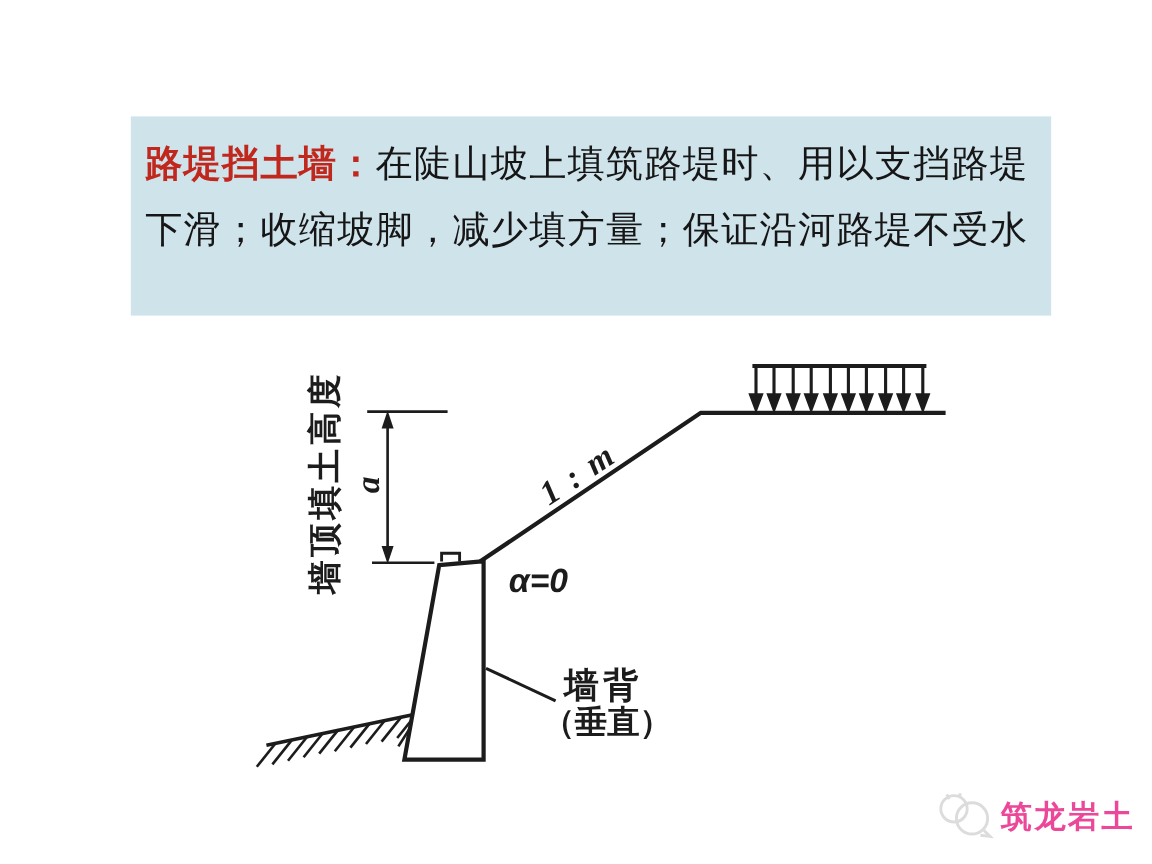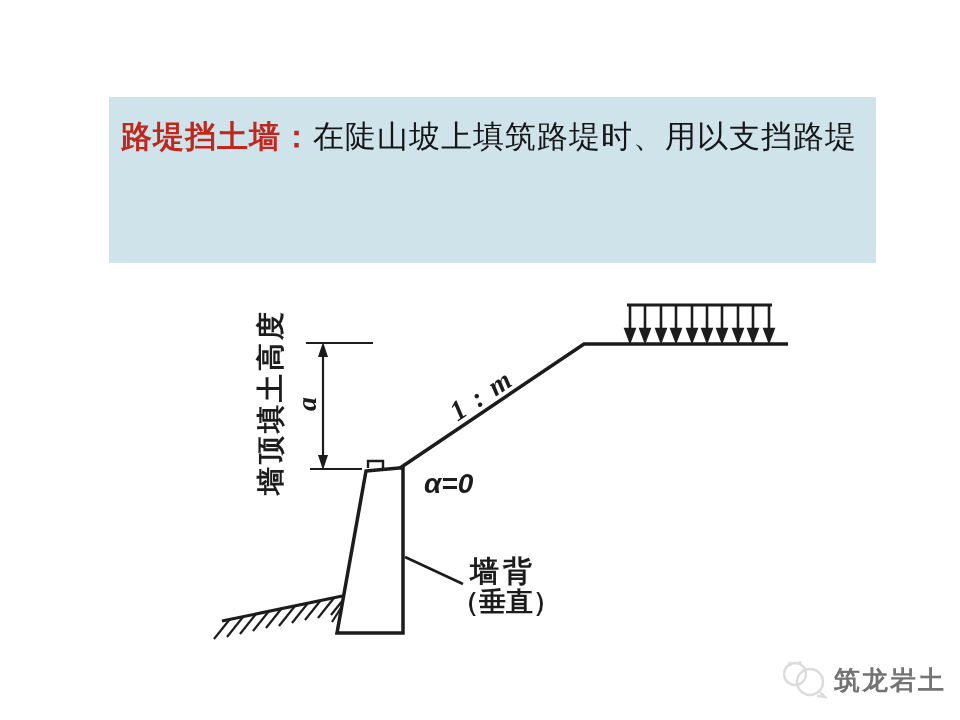--- a/index.html
+++ b/index.html
@@ -22,28 +22,29 @@
   .ink{stroke:#1c1c1c;fill:none}
   .lbl-cn{font-family:"Liberation Sans",sans-serif;font-weight:bold;fill:#1c1c1c}
   .lbl-math{font-family:"Liberation Serif",serif;font-style:italic;font-weight:bold;fill:#1c1c1c}
   
   .wm{
     position:absolute;left:779px;top:656px;height:48px;
     display:flex;align-items:center;gap:5px;
   }
   .wm-text{
     font-family:"Liberation Sans",sans-serif;font-weight:bold;
-    font-size:26px;letter-spacing:2px;color:#737373;white-space:nowrap;
+    font-size:26px;letter-spacing:2px;color:#ec4899;white-space:nowrap;
   }
 </style>
 </head>
 <body>
 
 <div class="defbox">
   <div class="tline"><span class="term">路堤挡土墙：</span><span>在陡山坡上填筑路堤时、用以支挡路堤</span></div>
+  <div class="tline">下滑；收缩坡脚，减少填方量；保证沿河路堤不受水</div>
 </div>
 
 <svg class="diagram" viewBox="0 0 960 720">
 
   <g>
     <line class="ink" x1="222" y1="621" x2="352" y2="594" stroke-width="3"></line>
     <line class="ink" x1="230" y1="619" x2="214" y2="639" stroke-width="2.2"></line>
     <line class="ink" x1="243" y1="617" x2="227" y2="637" stroke-width="2.2"></line>
     <line class="ink" x1="256" y1="614" x2="240" y2="634" stroke-width="2.2"></line>
     <line class="ink" x1="269" y1="611" x2="253" y2="631" stroke-width="2.2"></line>

